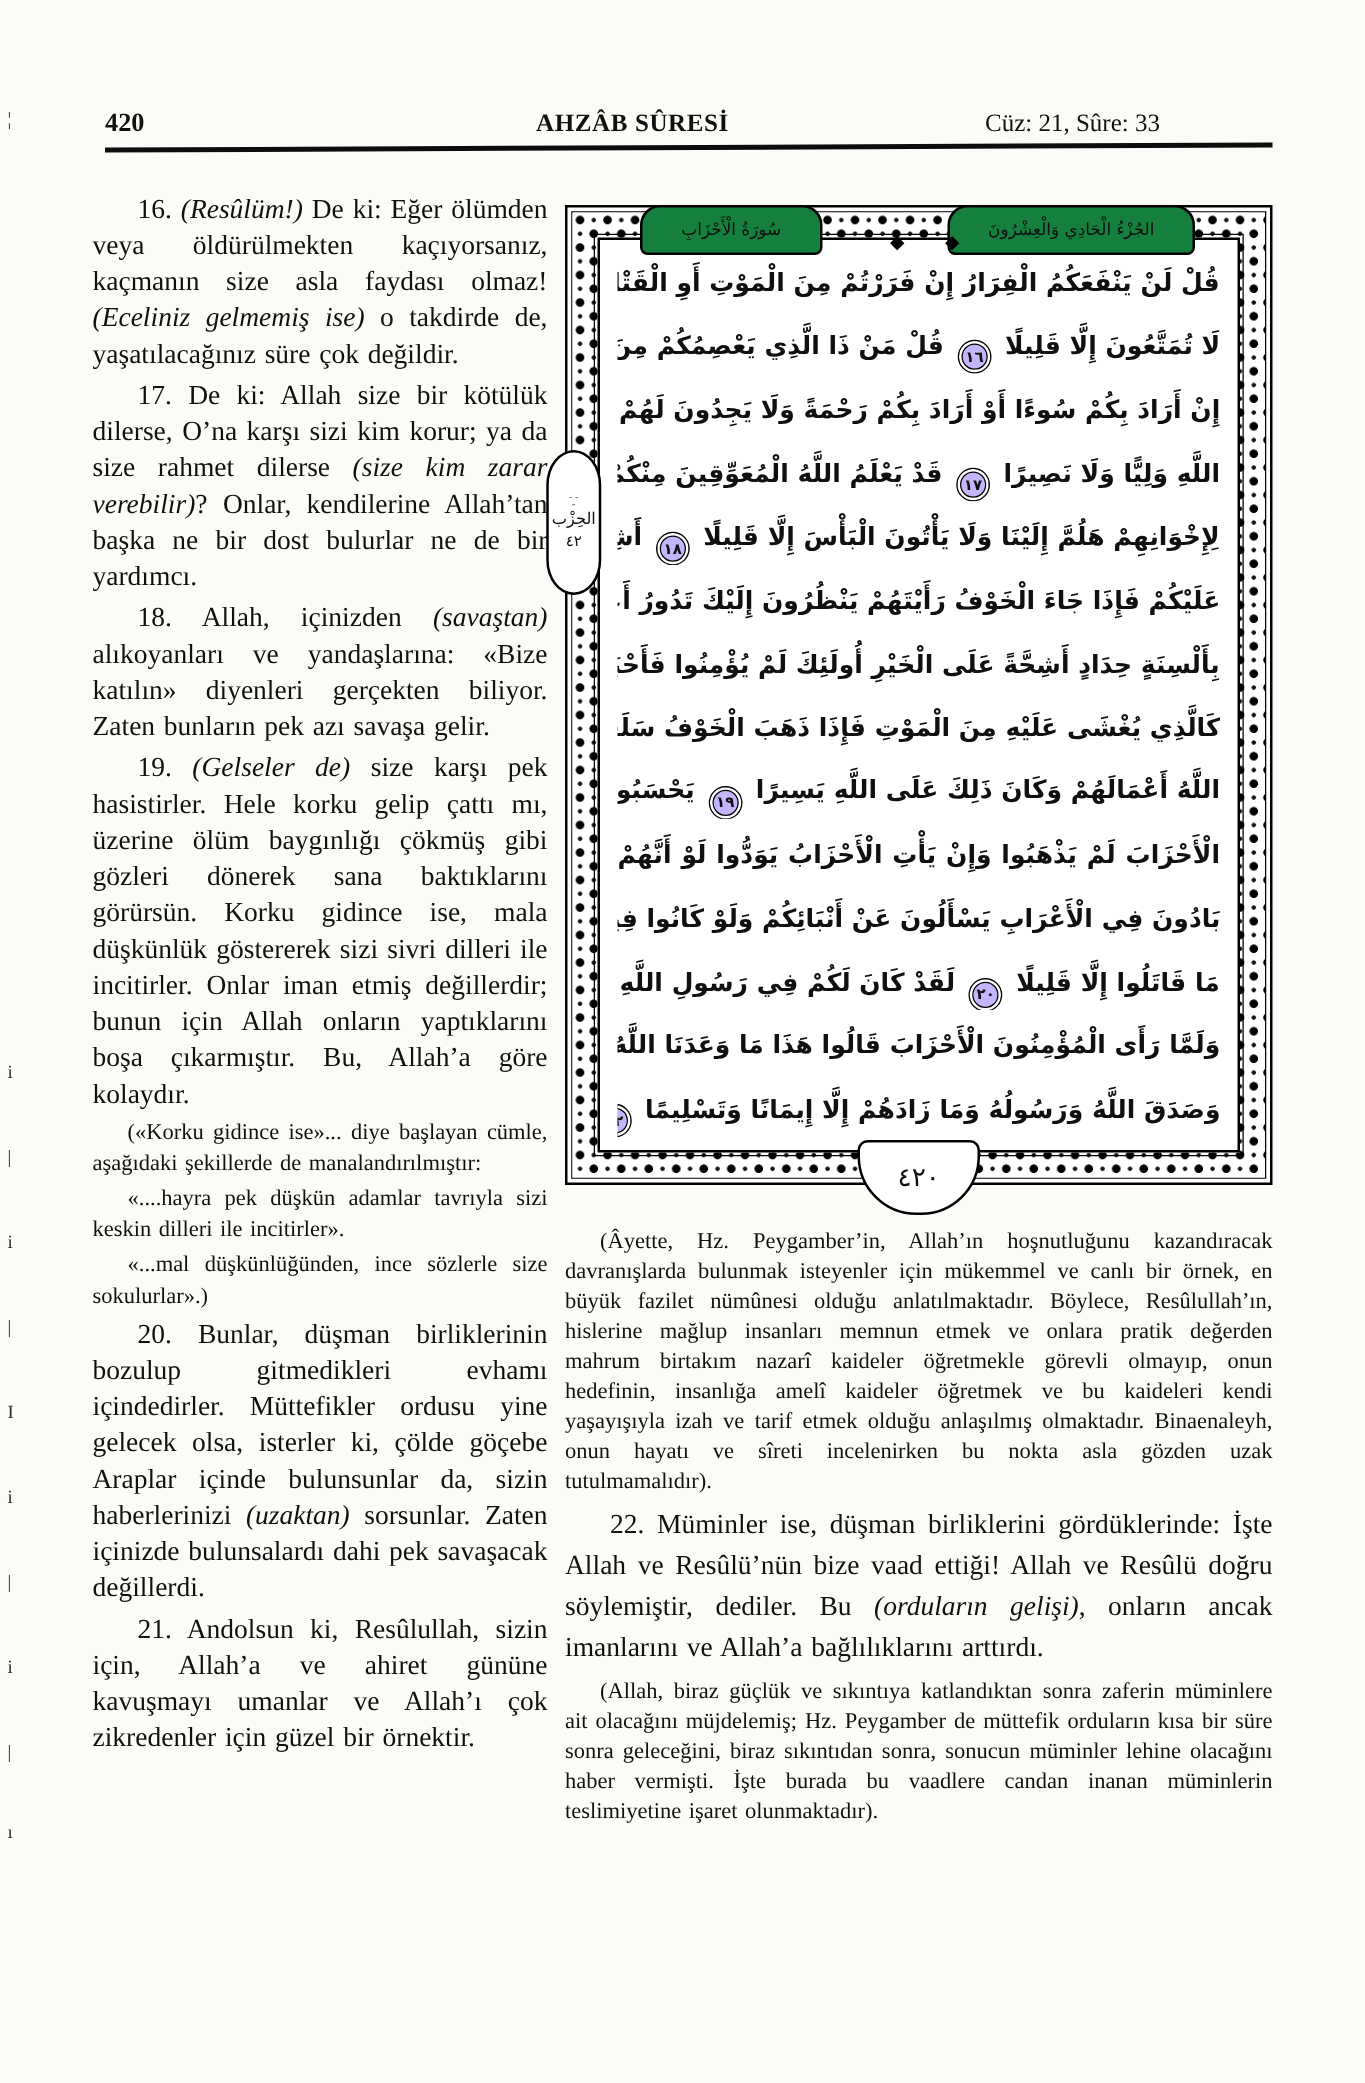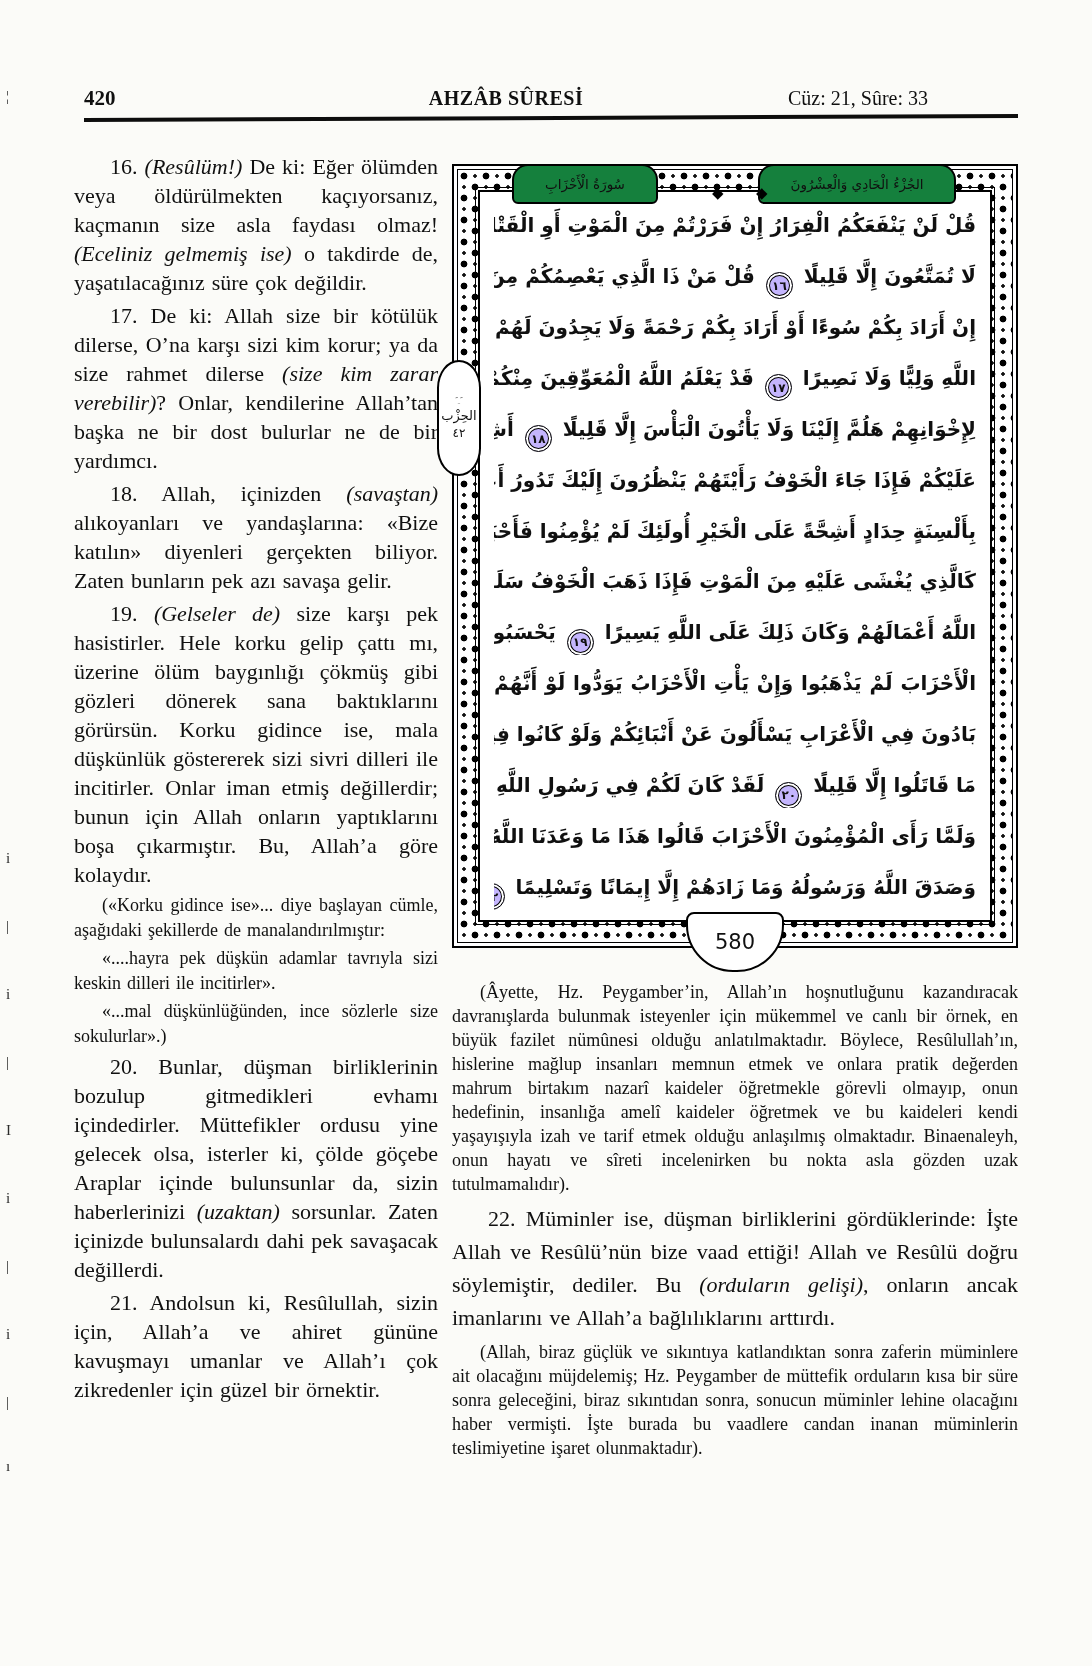--- a/index.html
+++ b/index.html
@@ -132,21 +132,21 @@
       </div>
     </div>
 
     <div class="hizb">
       <span class="h-orn">ﹶﹺﹶ</span>
       <span class="h-label">الحِزْب</span>
       <span class="h-num">٤٢</span>
     </div>
 
     <div class="q-pagenum">
-      <span>580</span>
+      <span>٤٢٠</span>
     </div>
   </div>
 
   <div class="commentary">
       <p class="para note"><span>(Âyette, Hz. Peygamber’in, Allah’ın hoşnutluğunu kazandıracak davranışlarda bulunmak isteyenler için mükemmel ve canlı bir örnek, en büyük fazilet nümûnesi olduğu anlatılmaktadır. Böylece, Resûlullah’ın, hislerine mağlup insanları memnun etmek ve onlara pratik değerden mahrum birtakım nazarî kaideler öğretmekle görevli olmayıp, onun hedefinin, insanlığa amelî kaideler öğretmek ve bu kaideleri kendi yaşayışıyla izah ve tarif etmek olduğu anlaşılmış olmaktadır. Binaenaleyh, onun hayatı ve sîreti incelenirken bu nokta asla gözden uzak tutulmamalıdır).</span></p>
       <p class="para"><span>22. Müminler ise, düşman birliklerini gördüklerinde: İşte Allah ve Resûlü’nün bize vaad ettiği! Allah ve Resûlü doğru söylemiştir, dediler. Bu </span><i>(orduların gelişi)</i><span>, onların ancak imanlarını ve Allah’a bağlılıklarını arttırdı.</span></p>
       <p class="para note"><span>(Allah, biraz güçlük ve sıkıntıya katlandıktan sonra zaferin müminlere ait olacağını müjdelemiş; Hz. Peygamber de müttefik orduların kısa bir süre sonra geleceğini, biraz sıkıntıdan sonra, sonucun müminler lehine olacağını haber vermişti. İşte burada bu vaadlere candan inanan müminlerin teslimiyetine işaret olunmaktadır).</span></p>
     </div>
 </div>
 

